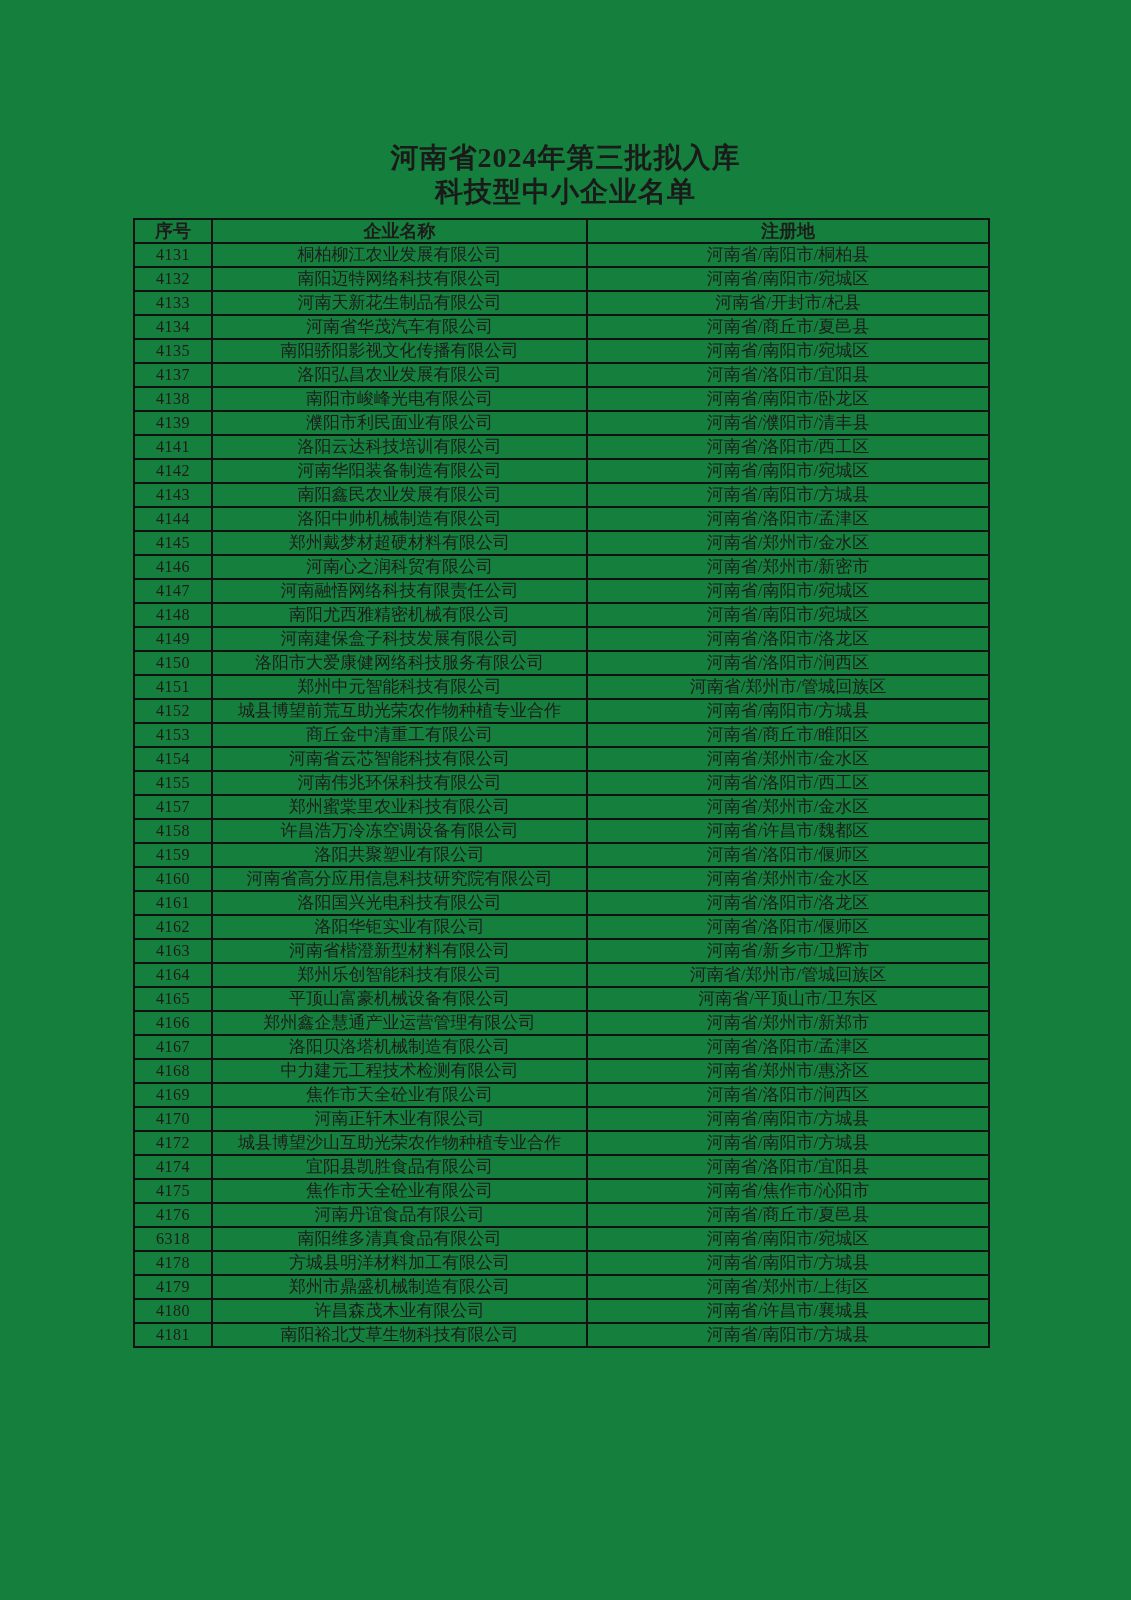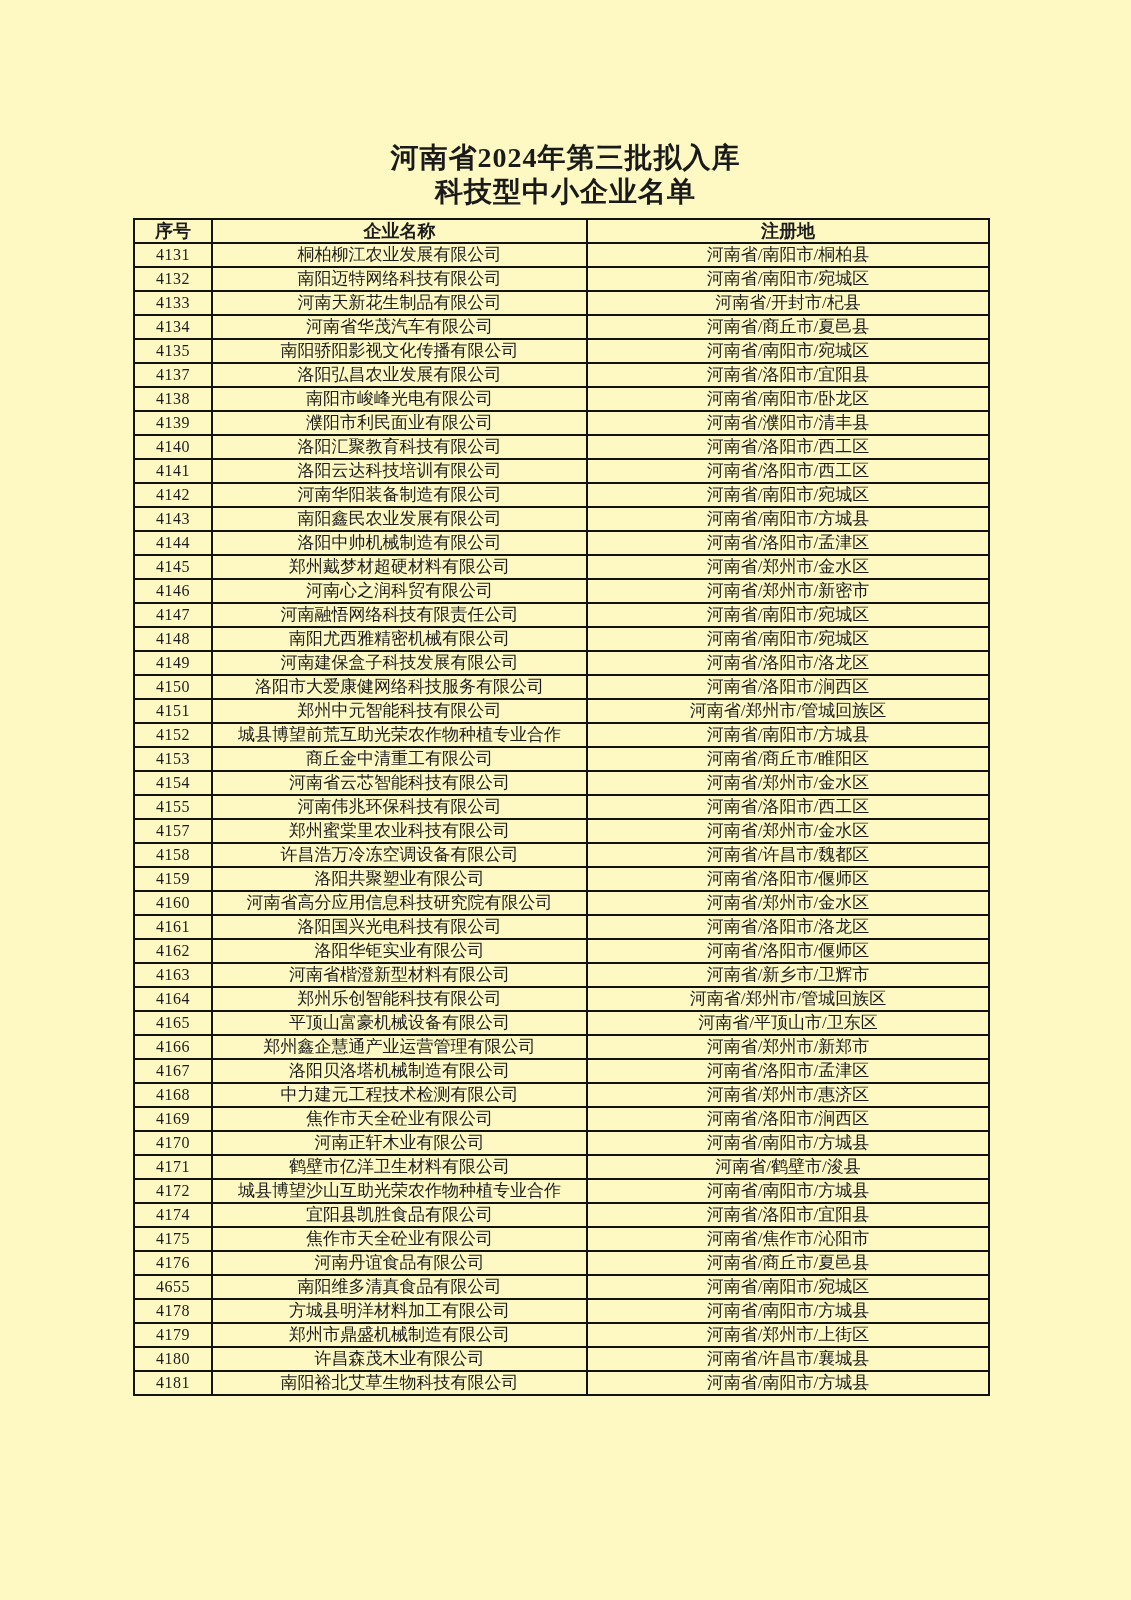--- a/index.html
+++ b/index.html
@@ -10,21 +10,21 @@
   body {
     width: 1131px;
     height: 1600px;
     font-family: "Liberation Serif", "DejaVu Serif", serif;
     color: #1c1c1c;
   }
   .page {
     position: relative;
     width: 1131px;
     height: 1600px;
-    background: #fef9c3;
+    background: #15803d;
     overflow: hidden;
   }
   .title-block {
     padding-top: 141px;
     text-align: center;
   }
   .title-line {
     font-size: 28px;
     line-height: 34px;
     font-weight: bold;
@@ -120,25 +120,20 @@
           <td class="cell-serial">4138</td>
           <td class="cell-company-name">南阳市峻峰光电有限公司</td>
           <td class="cell-registration-place">河南省/南阳市/卧龙区</td>
         </tr>
         <tr>
           <td class="cell-serial">4139</td>
           <td class="cell-company-name">濮阳市利民面业有限公司</td>
           <td class="cell-registration-place">河南省/濮阳市/清丰县</td>
         </tr>
         <tr>
-          <td class="cell-serial">4140</td>
-          <td class="cell-company-name">洛阳汇聚教育科技有限公司</td>
-          <td class="cell-registration-place">河南省/洛阳市/西工区</td>
-        </tr>
-        <tr>
           <td class="cell-serial">4141</td>
           <td class="cell-company-name">洛阳云达科技培训有限公司</td>
           <td class="cell-registration-place">河南省/洛阳市/西工区</td>
         </tr>
         <tr>
           <td class="cell-serial">4142</td>
           <td class="cell-company-name">河南华阳装备制造有限公司</td>
           <td class="cell-registration-place">河南省/南阳市/宛城区</td>
         </tr>
         <tr>
@@ -270,46 +265,41 @@
           <td class="cell-serial">4169</td>
           <td class="cell-company-name">焦作市天全砼业有限公司</td>
           <td class="cell-registration-place">河南省/洛阳市/涧西区</td>
         </tr>
         <tr>
           <td class="cell-serial">4170</td>
           <td class="cell-company-name">河南正轩木业有限公司</td>
           <td class="cell-registration-place">河南省/南阳市/方城县</td>
         </tr>
         <tr>
-          <td class="cell-serial">4171</td>
-          <td class="cell-company-name">鹤壁市亿洋卫生材料有限公司</td>
-          <td class="cell-registration-place">河南省/鹤壁市/浚县</td>
-        </tr>
-        <tr>
           <td class="cell-serial">4172</td>
           <td class="cell-company-name">城县博望沙山互助光荣农作物种植专业合作</td>
           <td class="cell-registration-place">河南省/南阳市/方城县</td>
         </tr>
         <tr>
           <td class="cell-serial">4174</td>
           <td class="cell-company-name">宜阳县凯胜食品有限公司</td>
           <td class="cell-registration-place">河南省/洛阳市/宜阳县</td>
         </tr>
         <tr>
           <td class="cell-serial">4175</td>
           <td class="cell-company-name">焦作市天全砼业有限公司</td>
           <td class="cell-registration-place">河南省/焦作市/沁阳市</td>
         </tr>
         <tr>
           <td class="cell-serial">4176</td>
           <td class="cell-company-name">河南丹谊食品有限公司</td>
           <td class="cell-registration-place">河南省/商丘市/夏邑县</td>
         </tr>
         <tr>
-          <td class="cell-serial">4655</td>
+          <td class="cell-serial">6318</td>
           <td class="cell-company-name">南阳维多清真食品有限公司</td>
           <td class="cell-registration-place">河南省/南阳市/宛城区</td>
         </tr>
         <tr>
           <td class="cell-serial">4178</td>
           <td class="cell-company-name">方城县明洋材料加工有限公司</td>
           <td class="cell-registration-place">河南省/南阳市/方城县</td>
         </tr>
         <tr>
           <td class="cell-serial">4179</td>

